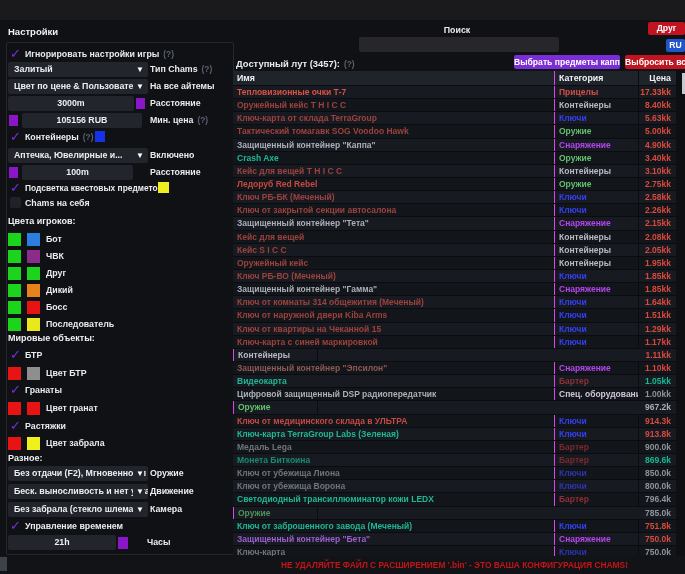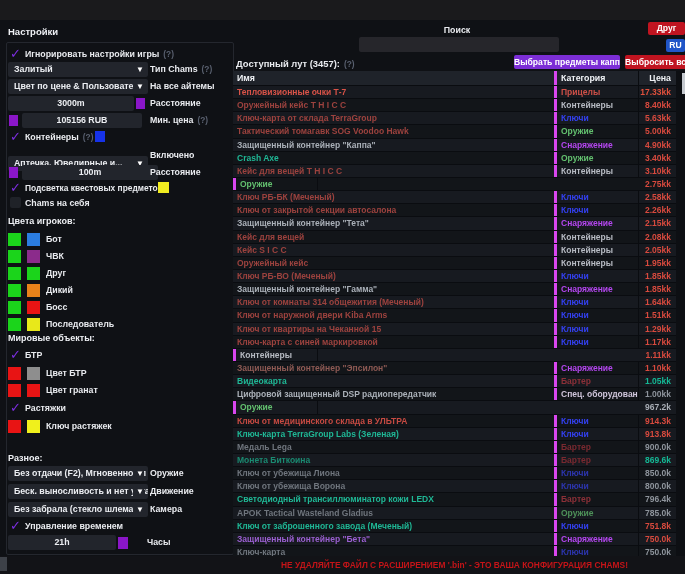--- a/index.html
+++ b/index.html
@@ -40,21 +40,21 @@
   
   .btn{position:absolute;border-radius:2px;color:#fff;font-size:8.6px;text-align:center;
     white-space:nowrap;overflow:hidden;}
   
   .thead{position:absolute;left:233px;top:71px;width:443px;height:14px;background:#1f232a;display:flex;font-size:8.8px;line-height:14px;}
   .tbody{position:absolute;left:233px;top:85px;width:443px;height:471px;overflow:hidden;}
   .trow{display:flex;height:13.15px;font-size:8.5px;line-height:13px;box-sizing:border-box;border-top:1px solid #0a0c10;}
   .trow:nth-child(odd){background:#171a20;}
   .trow:nth-child(even){background:#121519;}
   .c-name{width:321px;padding-left:4px;box-sizing:border-box;white-space:nowrap;overflow:hidden;}
-  .c-cat{width:84px;padding-left:4px;box-sizing:border-box;border-left:3px solid #d946ef;white-space:nowrap;overflow:hidden;}
+  .c-cat{width:84px;padding-left:4px;box-sizing:border-box;border-left:1px solid #d946ef;white-space:nowrap;overflow:hidden;}
   .c-price{flex:1;text-align:right;padding-right:5px;border-left:1px solid #0a0c10;white-space:nowrap;}
   .th{color:#f0f2f6;}
   
   .sb-track{position:absolute;left:676px;top:71px;width:9px;height:485px;background:#0d0f13;}
   .sb-thumb{position:absolute;left:682px;top:73px;width:3px;height:21px;background:#c6cad0;}
   .bottombar{position:absolute;left:0;top:556px;width:685px;height:18px;background:#121317;}
   .warn{position:absolute;left:233px;top:556px;width:443px;height:18px;line-height:18px;text-align:center;
     color:#c41418;font-size:8.4px;white-space:nowrap;}
   .corner-chip{position:absolute;left:0;top:557px;width:7px;height:14px;background:#3d4148;}
   .search-box{position:absolute;left:359px;top:37px;width:196px;height:13px;background:#26262b;border:none;border-radius:2px;}
@@ -82,25 +82,25 @@
   <div class="lbl" style="left:150px;top:97px;">Расстояние</div>
 
   <span class="swsm" style="left: 9px; top: 115px; background: rgb(138, 22, 200);"></span>
   <div class="inp" style="left:22px;top:113px;width:120px;">105156 RUB</div>
   <div class="lbl" style="left:150px;top:114px;"><span>Мин. цена</span><span class="hint">(?)</span></div>
 
   <span class="chk on" style="left:10px;top:131px;"></span>
   <div class="lbl" style="left:25px;top:131px;"><span>Контейнеры</span><span class="hint">(?)</span></div>
   <span class="swsm" style="left: 95px; top: 131px; width: 10px; background: rgb(22, 50, 232);"></span>
 
-  <div class="sel" style="left:8px;top:156px;width:134px;"><span>Аптечка, Ювелирные и...</span></div>
+  <div class="sel" style="left:8px;top:148px;width:134px;"><span>Аптечка, Ювелирные и...</span></div>
   <div class="lbl" style="left:150px;top:149px;">Включено</div>
 
   <span class="swsm" style="left: 9px; top: 167px; background: rgb(138, 22, 200);"></span>
-  <div class="inp" style="left:22px;top:165px;width:136px;">100m</div>
+  <div class="inp" style="left:22px;top:165px;width:111px;">100m</div>
   <div class="lbl" style="left:150px;top:166px;">Расстояние</div>
 
   <span class="chk on" style="left:10px;top:182px;"></span>
   <div class="lbl" style="left:25px;top:182px;font-size:8.4px;">Подсветка квестовых предметов</div>
   <span class="swsm" style="left: 158px; top: 182px; width: 11px; background: rgb(240, 236, 32);"></span>
 
   <span class="chk off" style="left:10px;top:197px;width:11px;height:11px;"></span>
   <div class="lbl" style="left:25px;top:197px;">Chams на себя</div>
 
   <div class="sec" style="left:8px;top:216px;">Цвета игроков:</div>
@@ -145,36 +145,41 @@
         <span class="chk on"></span>
 
         <span class="lbl2">БТР</span>
       </div>
       <div class="wo-row t-colors">
 
         <span class="sw sw1" style="background: rgb(232, 20, 20);"></span>
         <span class="sw sw2" style="background: rgb(142, 142, 142);"></span>
         <span class="lbl2">Цвет БТР</span>
       </div>
+      <div class="wo-row t-check">
+        <span class="chk on"></span>
+
+        <span class="lbl2">Гранаты</span>
+      </div>
       <div class="wo-row t-colors">
 
         <span class="sw sw1" style="background: rgb(232, 20, 20);"></span>
         <span class="sw sw2" style="background: rgb(232, 20, 20);"></span>
         <span class="lbl2">Цвет гранат</span>
       </div>
       <div class="wo-row t-check">
         <span class="chk on"></span>
 
         <span class="lbl2">Растяжки</span>
       </div>
       <div class="wo-row t-colors">
 
         <span class="sw sw1" style="background: rgb(232, 20, 20);"></span>
         <span class="sw sw2" style="background: rgb(240, 240, 28);"></span>
-        <span class="lbl2">Ключ растяжек</span>
+        <span class="lbl2">Цвет забрала</span>
       </div>
     </div>
 
   <div class="sec" style="left:8px;top:453px;">Разное:</div>
   <div class="sel" style="left:8px;top:466px;width:134px;"><span>Без отдачи (F2), Мгновенное п</span></div>
   <div class="lbl" style="left:150px;top:467px;">Оружие</div>
   <div class="sel" style="left:8px;top:484px;width:134px;"><span>Беск. выносливость и нет уста</span></div>
   <div class="lbl" style="left:150px;top:485px;">Движение</div>
   <div class="sel" style="left:8px;top:502px;width:134px;"><span>Без забрала (стекло шлема)</span></div>
   <div class="lbl" style="left:150px;top:503px;">Камера</div>
@@ -230,20 +235,21 @@
         <span class="c-name" style="color: rgb(31, 183, 149);">Crash Axe</span>
         <span class="c-cat" style="color: rgb(99, 192, 111);">Оружие</span>
         <span class="c-price" style="color: rgb(216, 74, 62);">3.40kk</span>
       </div>
       <div class="trow">
         <span class="c-name" style="color: rgb(156, 66, 62);">Кейс для вещей T H I C C</span>
         <span class="c-cat" style="color: rgb(182, 186, 194);">Контейнеры</span>
         <span class="c-price" style="color: rgb(216, 74, 62);">3.10kk</span>
       </div>
       <div class="trow">
+        <span class="c-name" style="color: rgb(198, 74, 66);">Ледоруб Red Rebel</span>
         <span class="c-cat" style="color: rgb(99, 192, 111);">Оружие</span>
         <span class="c-price" style="color: rgb(216, 74, 62);">2.75kk</span>
       </div>
       <div class="trow">
         <span class="c-name" style="color: rgb(156, 66, 62);">Ключ РБ-БК (Меченый)</span>
         <span class="c-cat" style="color: rgb(51, 64, 240);">Ключи</span>
         <span class="c-price" style="color: rgb(216, 74, 62);">2.58kk</span>
       </div>
       <div class="trow">
         <span class="c-name" style="color: rgb(156, 66, 62);">Ключ от закрытой секции автосалона</span>
@@ -352,21 +358,20 @@
         <span class="c-name" style="color: rgb(111, 117, 125);">Ключ от убежища Ворона</span>
         <span class="c-cat" style="color: rgb(44, 53, 174);">Ключи</span>
         <span class="c-price" style="color: rgb(142, 148, 156);">800.0k</span>
       </div>
       <div class="trow">
         <span class="c-name" style="color: rgb(31, 183, 149);">Светодиодный трансиллюминатор кожи LEDX</span>
         <span class="c-cat" style="color: rgb(140, 48, 56);">Бартер</span>
         <span class="c-price" style="color: rgb(142, 148, 156);">796.4k</span>
       </div>
       <div class="trow">
-        <span class="c-name" style="color: rgb(111, 117, 125);">APOK Tactical Wasteland Gladius</span>
         <span class="c-cat" style="color: rgb(78, 145, 89);">Оружие</span>
         <span class="c-price" style="color: rgb(142, 148, 156);">785.0k</span>
       </div>
       <div class="trow">
         <span class="c-name" style="color: rgb(31, 183, 149);">Ключ от заброшенного завода (Меченый)</span>
         <span class="c-cat" style="color: rgb(51, 64, 240);">Ключи</span>
         <span class="c-price" style="color: rgb(216, 74, 62);">751.8k</span>
       </div>
       <div class="trow">
         <span class="c-name" style="color: rgb(154, 95, 208);">Защищенный контейнер "Бета"</span>

